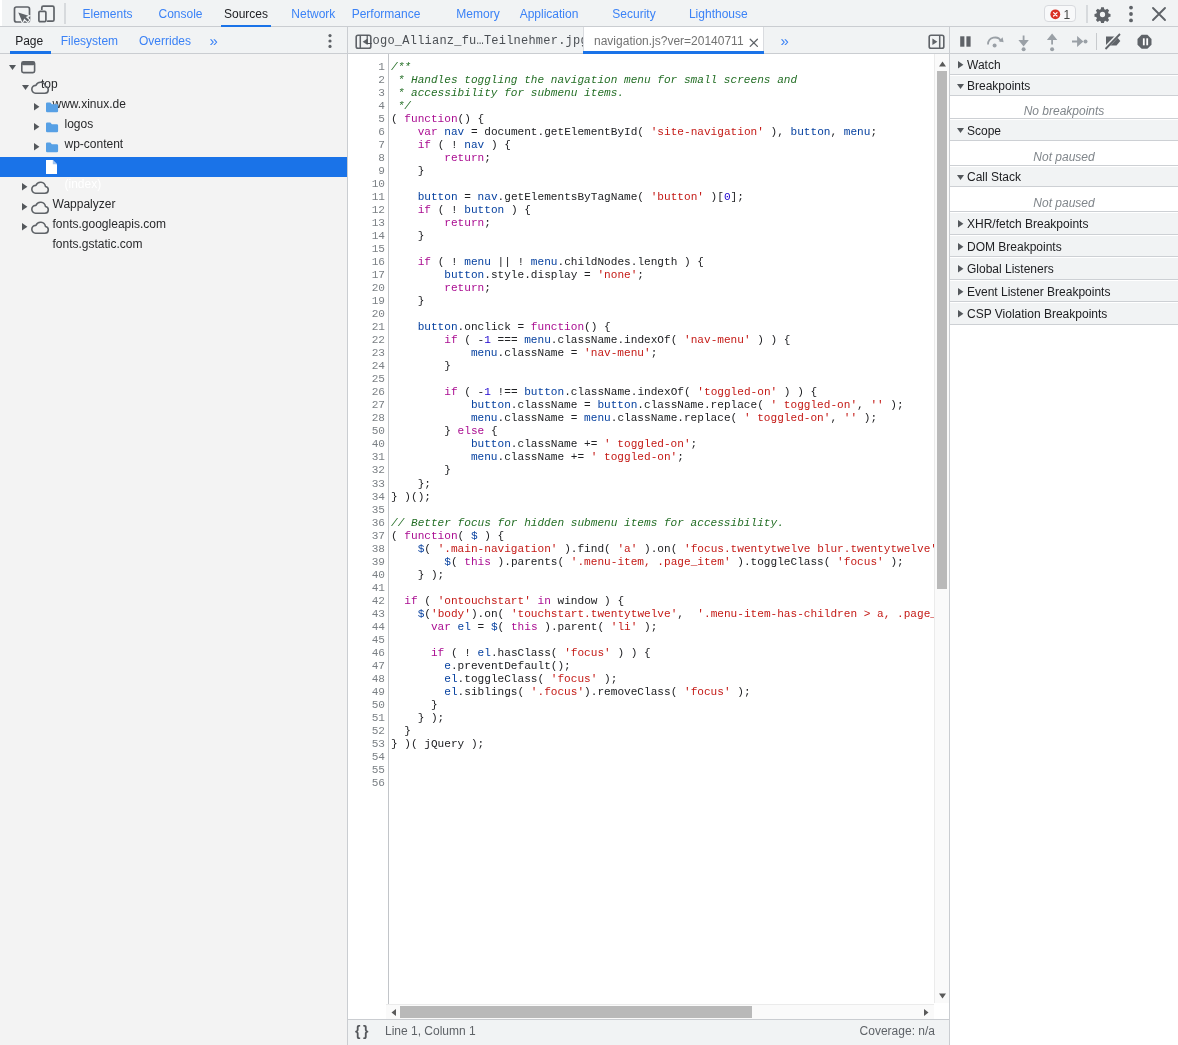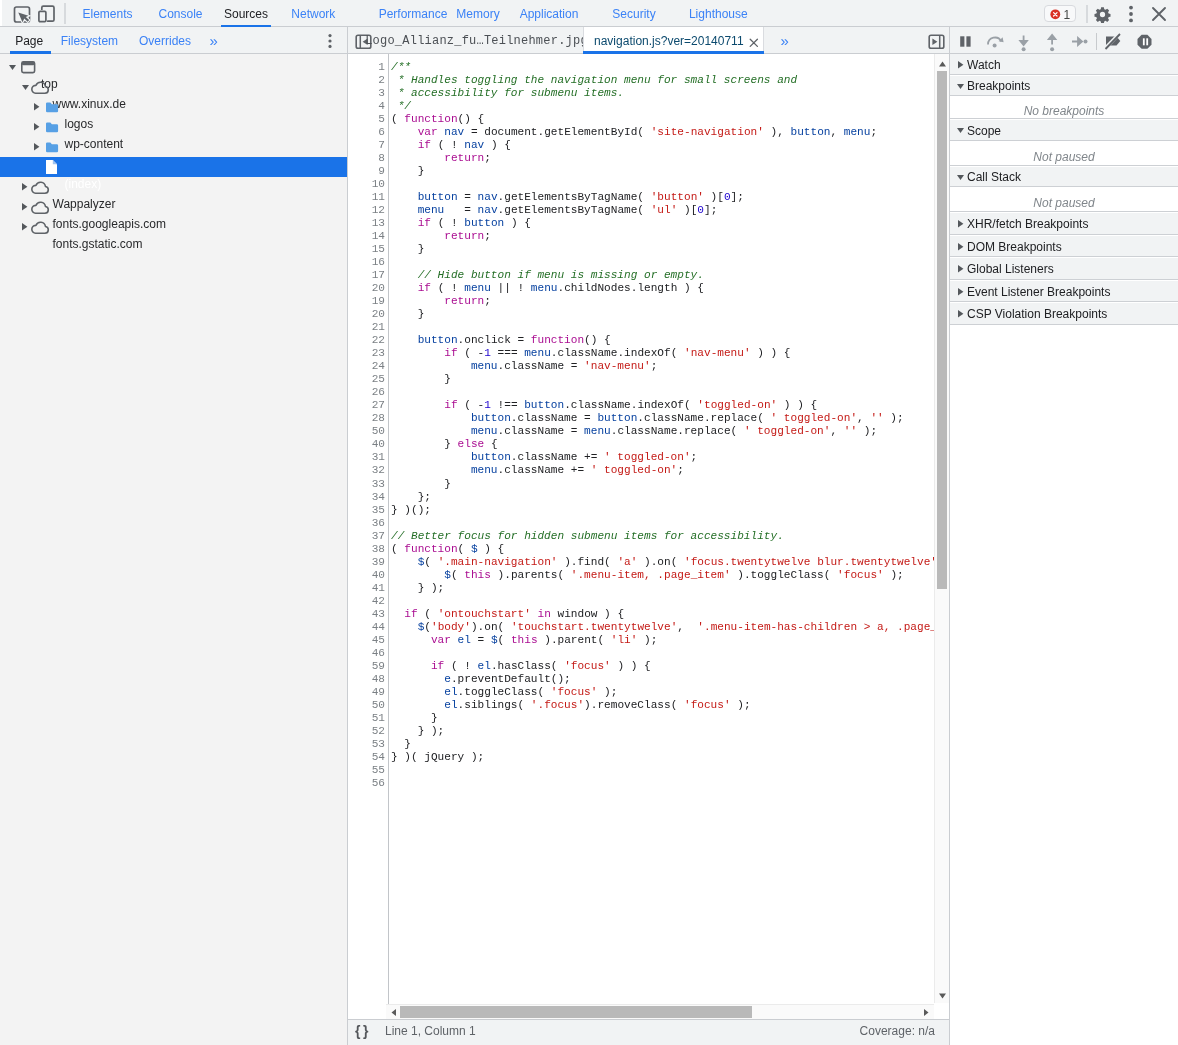--- a/index.html
+++ b/index.html
@@ -1,19 +1,19 @@
 <!DOCTYPE html>
 <html><head><meta charset="utf-8"><style>
 * { margin:0; padding:0; box-sizing:border-box; }
 html,body { width:1178px; height:1045px; overflow:hidden; background:#fff; }
 #app { position:relative; width:1178px; height:1045px;
   font-family:"Liberation Sans",sans-serif; -webkit-font-smoothing:antialiased; }
 .ct { position:absolute; transform:translateX(-50%); font-size:12px; color:#3b82f6; white-space:nowrap; }
 .ct.sel { color:#202124; }
-.ct.seltab { color:#0c4a6e; }
+.ct.seltab { color:#737373; }
 .ct.tab1 { color:#4c5055; letter-spacing:0.22px;font-family:Liberation Mono, monospace; }
 .tl { position:absolute; font-size:12px; color:#28292b; line-height:20px; white-space:nowrap;margin-top:17px; }
 .sech { position:absolute; left:950px; width:228px; background:#f1f3f4; border-bottom:1px solid #cdd0d4; }
 .secw { position:absolute; left:950px; width:228px; background:#fff; border-bottom:1px solid #cdd0d4; }
 .secl { position:absolute; font-size:12px; color:#202124; line-height:15px; white-space:nowrap; }
 .note { position:absolute; left:950px; width:228px; text-align:center; font-size:12px; font-style:italic; color:#80868b; line-height:15px; }
 .sbt { position:absolute; font-size:12px; color:#5f6368; }
 #gutter { position:absolute; left:348px; top:54px; width:41px; height:950px; background:#fff; padding-top:7px; }
 #gutterline { position:absolute; left:388px; top:54px; width:1px; height:950px; background:#c2c5c9; }
 .gl { height:13.02px; line-height:13.02px; text-align:right; padding-right:4px;
@@ -74,21 +74,21 @@
     <div style="position:absolute;left:1044px;top:5px;width:32px;height:17px;border:1px solid #d8dade;border-radius:4px;background:#f8f9fa"></div>
 <svg width="34" height="20" style="position:absolute;left:1044px;top:4px">
 <circle cx="11.3" cy="10.3" r="4.9" fill="#d93025"></circle>
 <path d="M9.6 8.6 L13 12 M13 8.6 L9.6 12" stroke="#fff" stroke-width="1.25" stroke-linecap="round"></path>
 <text x="19.5" y="14.6" font-family="Liberation Sans, sans-serif" font-size="12" fill="#444746">1</text>
 </svg>
 <div class="ct " style="left:107.5px;top:7px">Elements</div>
     <div class="ct " style="left:180.5px;top:7px">Console</div>
     <div class="ct sel" style="left:246px;top:7px">Sources</div>
     <div class="ct " style="left:313.3px;top:7px">Network</div>
-    <div class="ct " style="left:413px;top:7px">Performance</div>
+    <div class="ct " style="left:386px;top:7px">Performance</div>
     <div class="ct " style="left:478px;top:7px">Memory</div>
     <div class="ct " style="left:549px;top:7px">Application</div>
     <div class="ct " style="left:634px;top:7px">Security</div>
     <div class="ct " style="left:718.3px;top:7px">Lighthouse</div>
     <div style="position:absolute;left:221px;top:24.5px;width:50px;height:2.5px;background:#1a73e8"></div>
 <div class="ct sel" style="left:29.2px;top:34px">Page</div>
     <div class="ct " style="left:89.4px;top:34px">Filesystem</div>
     <div class="ct " style="left:165px;top:34px">Overrides</div>
     <div class="ct" style="left:213.7px;top:32px;font-size:15px">»</div>
     <div style="position:absolute;left:9.5px;top:51px;width:41px;height:2.5px;background:#1a73e8"></div>
@@ -289,21 +289,21 @@
 <div class="gl">37</div>
 <div class="gl">38</div>
 <div class="gl">39</div>
 <div class="gl">40</div>
 <div class="gl">41</div>
 <div class="gl">42</div>
 <div class="gl">43</div>
 <div class="gl">44</div>
 <div class="gl">45</div>
 <div class="gl">46</div>
-<div class="gl">59</div>
+<div class="gl">47</div>
 <div class="gl">48</div>
 <div class="gl">49</div>
 <div class="gl">50</div>
 <div class="gl">51</div>
 <div class="gl">52</div>
 <div class="gl">53</div>
 <div class="gl">54</div>
 <div class="gl">55</div>
 <div class="gl">56</div>
 </div>
@@ -313,27 +313,26 @@
 <div class="cl"><span class="c"> * Handles toggling the navigation menu for small screens and</span></div>
 <div class="cl"><span class="c"> * accessibility for submenu items.</span></div>
 <div class="cl"><span class="c"> */</span></div>
 <div class="cl">( <span class="k">function</span>() {</div>
 <div class="cl">    <span class="k">var</span> <span class="v">nav</span> = document.getElementById( <span class="s">'site-navigation'</span> ), <span class="v">button</span>, <span class="v">menu</span>;</div>
 <div class="cl">    <span class="k">if</span> ( ! <span class="v">nav</span> ) {</div>
 <div class="cl">        <span class="k">return</span>;</div>
 <div class="cl">    }</div>
 <div class="cl"></div>
 <div class="cl">    <span class="v">button</span> = <span class="v">nav</span>.getElementsByTagName( <span class="s">'button'</span> )[<span class="n">0</span>];</div>
-<div class="cl">    <span class="v">menu</span>   = <span class="v">nav</span>.getElementsByTagName( <span class="s">'ul'</span> )[<span class="n">0</span>];</div>
 <div class="cl">    <span class="k">if</span> ( ! <span class="v">button</span> ) {</div>
 <div class="cl">        <span class="k">return</span>;</div>
 <div class="cl">    }</div>
 <div class="cl"></div>
-<div class="cl"><span class="c">    // Hide button if menu is missing or empty.</span></div>
 <div class="cl">    <span class="k">if</span> ( ! <span class="v">menu</span> || ! <span class="v">menu</span>.childNodes.length ) {</div>
+<div class="cl">        <span class="v">button</span>.style.display = <span class="s">'none'</span>;</div>
 <div class="cl">        <span class="k">return</span>;</div>
 <div class="cl">    }</div>
 <div class="cl"></div>
 <div class="cl">    <span class="v">button</span>.onclick = <span class="k">function</span>() {</div>
 <div class="cl">        <span class="k">if</span> ( -<span class="n">1</span> === <span class="v">menu</span>.className.indexOf( <span class="s">'nav-menu'</span> ) ) {</div>
 <div class="cl">            <span class="v">menu</span>.className = <span class="s">'nav-menu'</span>;</div>
 <div class="cl">        }</div>
 <div class="cl"></div>
 <div class="cl">        <span class="k">if</span> ( -<span class="n">1</span> !== <span class="v">button</span>.className.indexOf( <span class="s">'toggled-on'</span> ) ) {</div>
 <div class="cl">            <span class="v">button</span>.className = <span class="v">button</span>.className.replace( <span class="s">' toggled-on'</span>, <span class="s">''</span> );</div>

